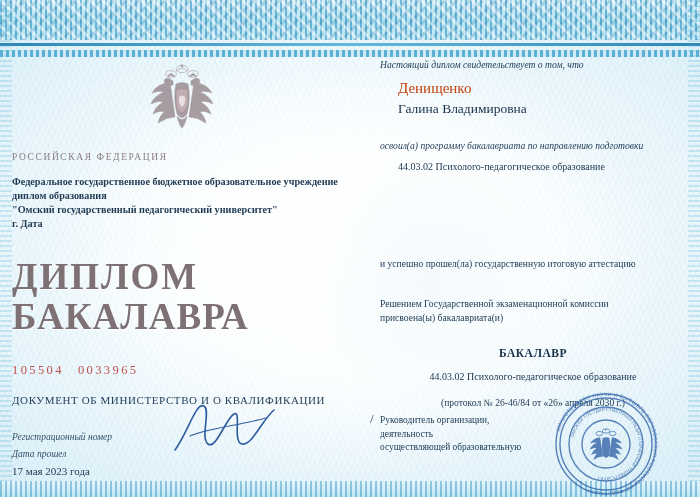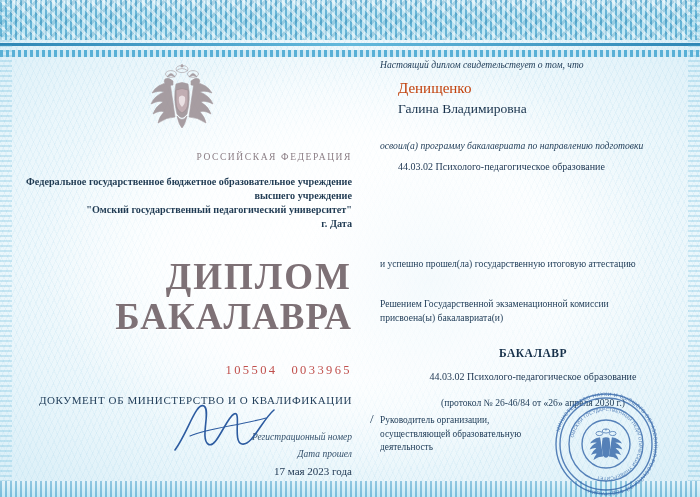--- a/index.html
+++ b/index.html
@@ -81,21 +81,21 @@
   .edge-left { left: 0; }
   .edge-right { right: 0; }
 
   
   .col-left {
     position: absolute;
     left: 12px;
     top: 58px;
     width: 340px;
     height: 420px;
-    text-align: right;
+    text-align: left;
   }
   .col-right {
     position: absolute;
     left: 380px;
     top: 58px;
     width: 306px;
     height: 420px;
   }
 
   
@@ -339,21 +339,21 @@
           <path d="M33 26 q6 -3 12 0 v12 q0 8 -6 11 q-6 -3 -6 -11 z" fill="#b9a0a6" stroke="#8e7b80" stroke-width="0.7"></path>
           <path d="M36 33 q3 -3 6 0 q1 6 -3 10 q-4 -4 -3 -10 z" fill="#e9dcdf"></path>
         </g>
       </svg>
     </div>
 
     <div class="rf-title">РОССИЙСКАЯ ФЕДЕРАЦИЯ</div>
 
     <div class="founder">
       <div>Федеральное государственное бюджетное образовательное учреждение</div>
-      <div>высшего учреждение</div>
+      <div>диплом образования</div>
       <div>"Омский государственный педагогический университет"</div>
       <div>г. Дата</div>
     </div>
 
     <div class="diploma-title">
       <span>ДИПЛОМ</span>
       <span class="l2">БАКАЛАВРА</span>
     </div>
 
     <div class="serial">
@@ -388,22 +388,22 @@
       <div>присвоена(ы) бакалавриата(и)</div>
     </div>
 
     <div class="qual">БАКАЛАВР</div>
     <div class="qual-prog">44.03.02 Психолого-педагогическое образование</div>
     <div class="protocol">(протокол № 26-46/84 от «26» апреля 2030 г.)</div>
 
     <div class="signer">
       <span class="slash">/</span>
       <span class="sl">Руководитель организации,</span>
+      <span class="sl">деятельность</span>
       <span class="sl">осуществляющей образовательную</span>
-      <span class="sl">деятельность</span>
     </div>
   </div>
 
   <div class="signature">
     <svg width="120" height="70" viewBox="0 0 120 70">
       <path d="M5 58 C18 40, 26 10, 34 14 C41 18, 30 46, 38 52 C46 58, 56 26, 64 22 C72 18, 62 50, 72 52 C82 54, 92 28, 104 18" fill="none" stroke="#2c5ba0" stroke-width="1.6" stroke-linecap="round"></path>
       <path d="M20 44 C40 36, 66 34, 96 26" fill="none" stroke="#2c5ba0" stroke-width="1.1" stroke-linecap="round"></path>
     </svg>
   </div>
 

